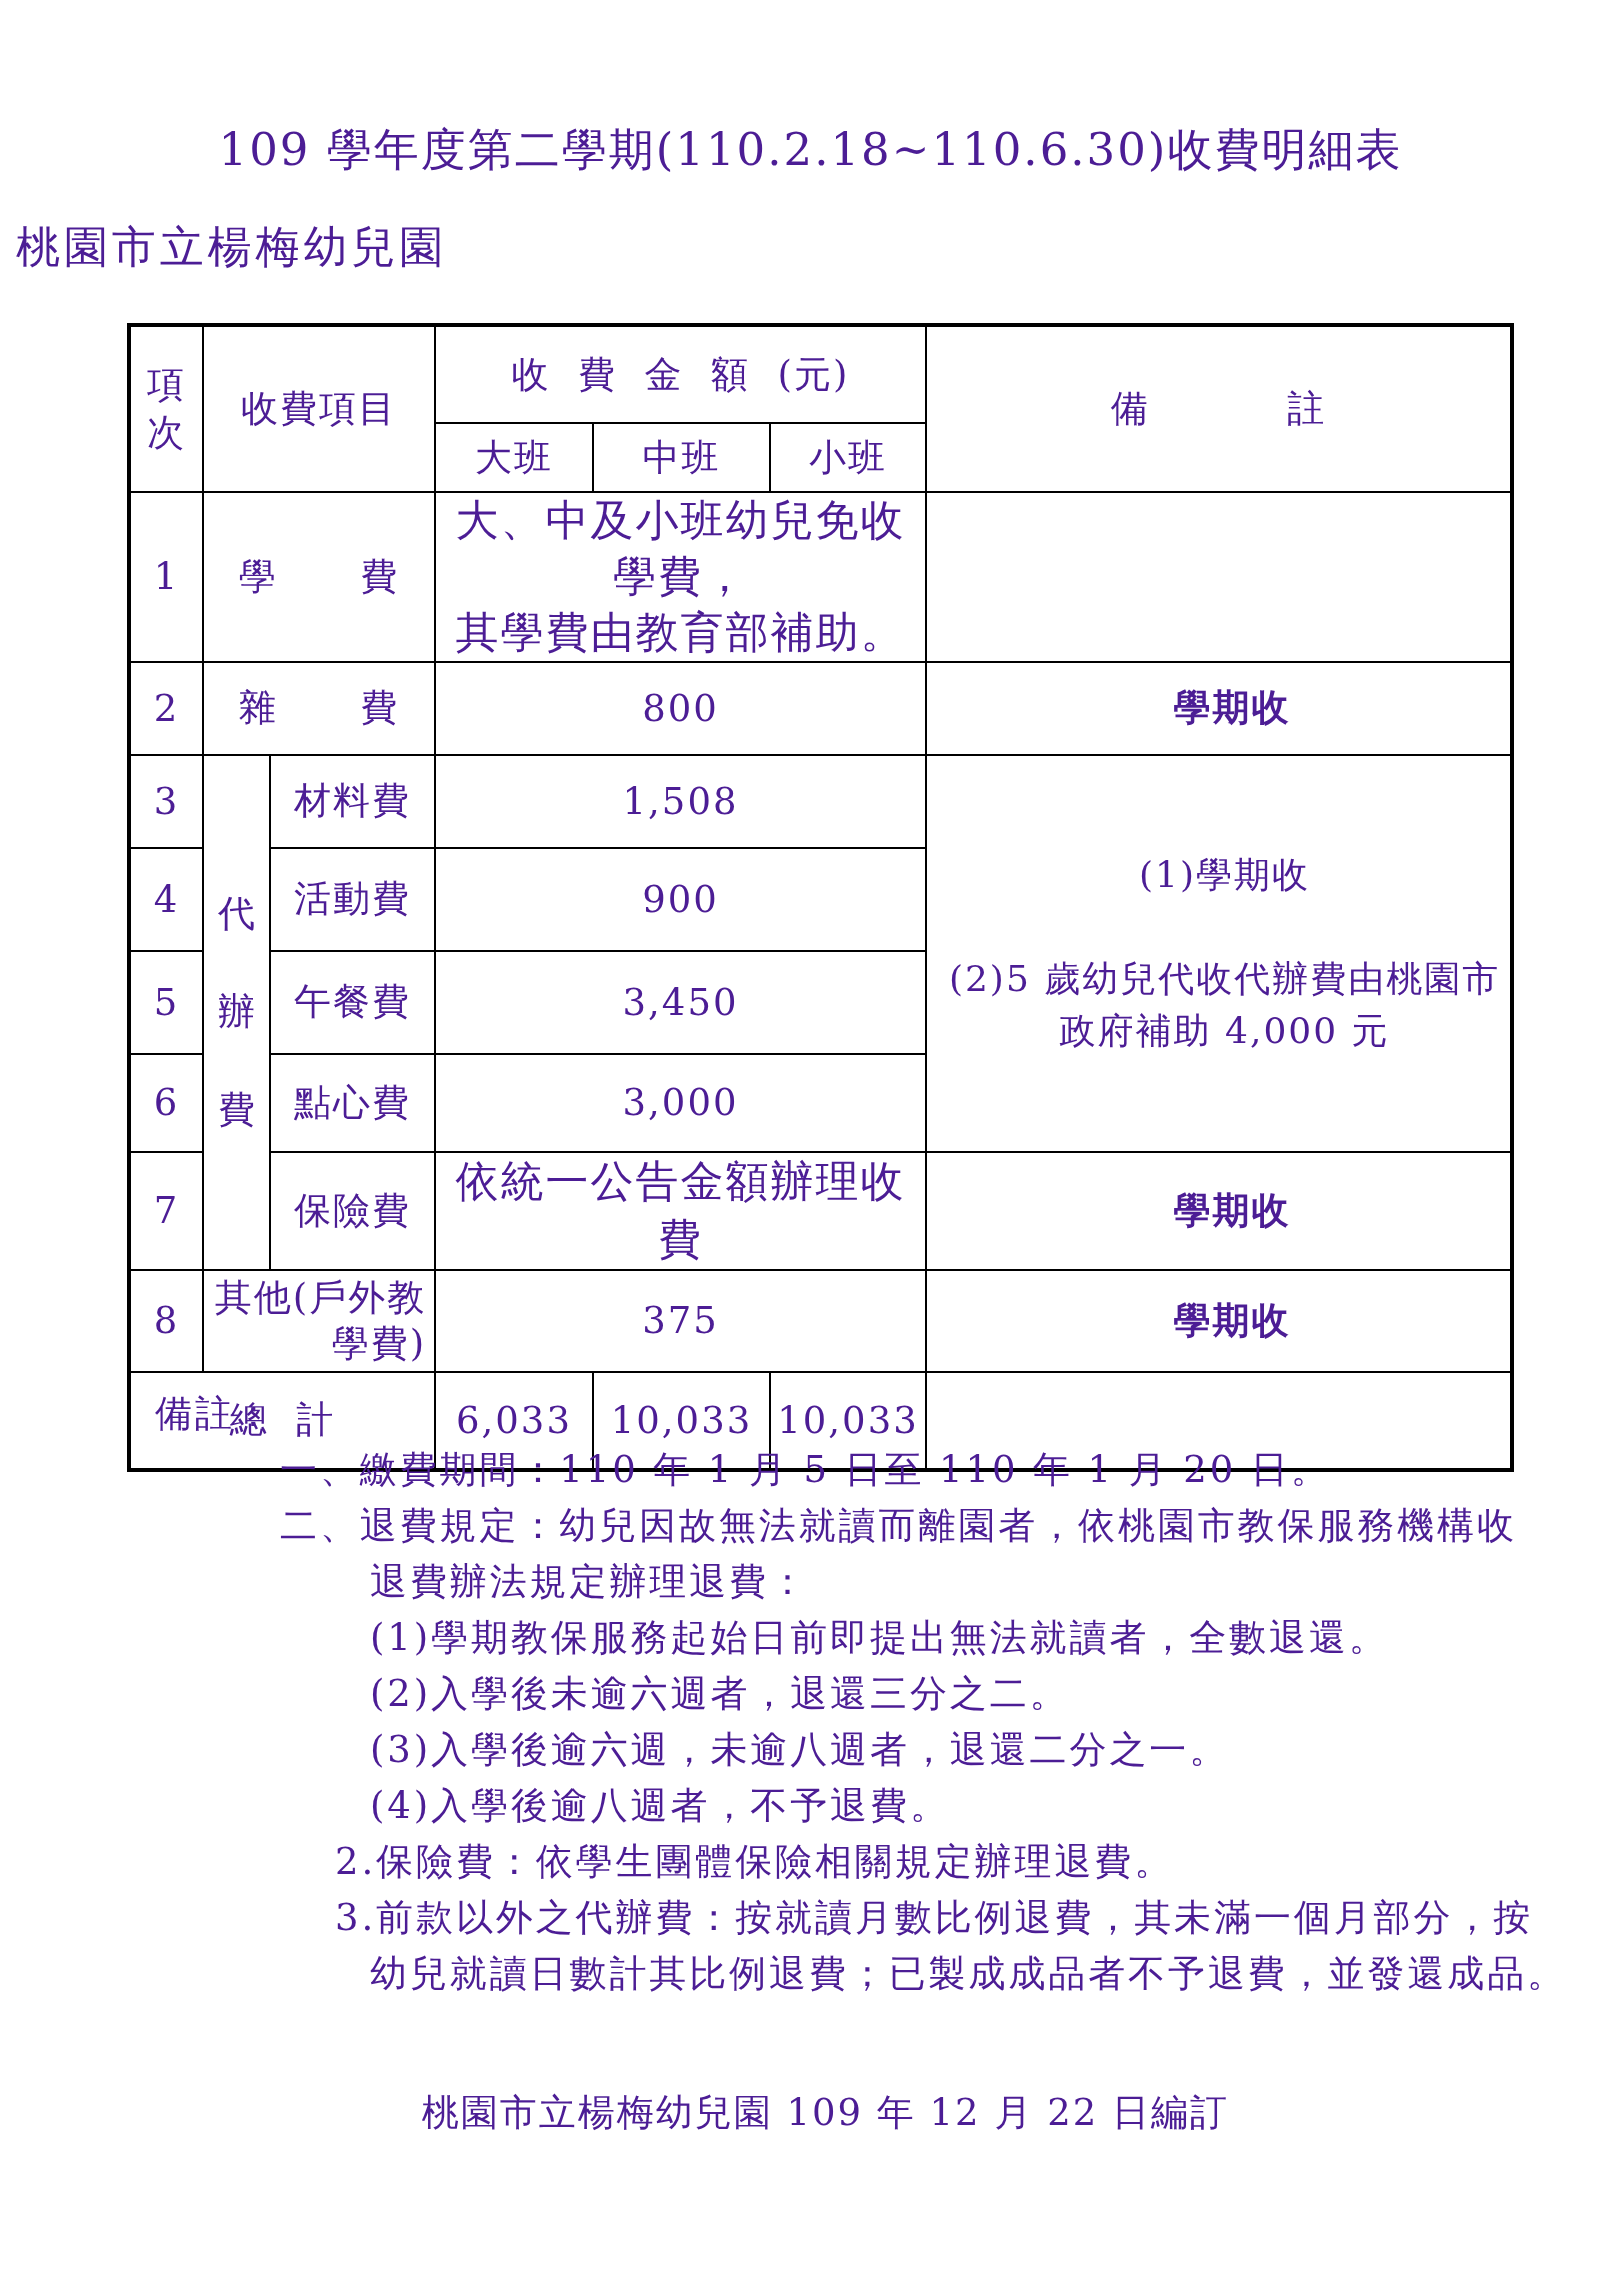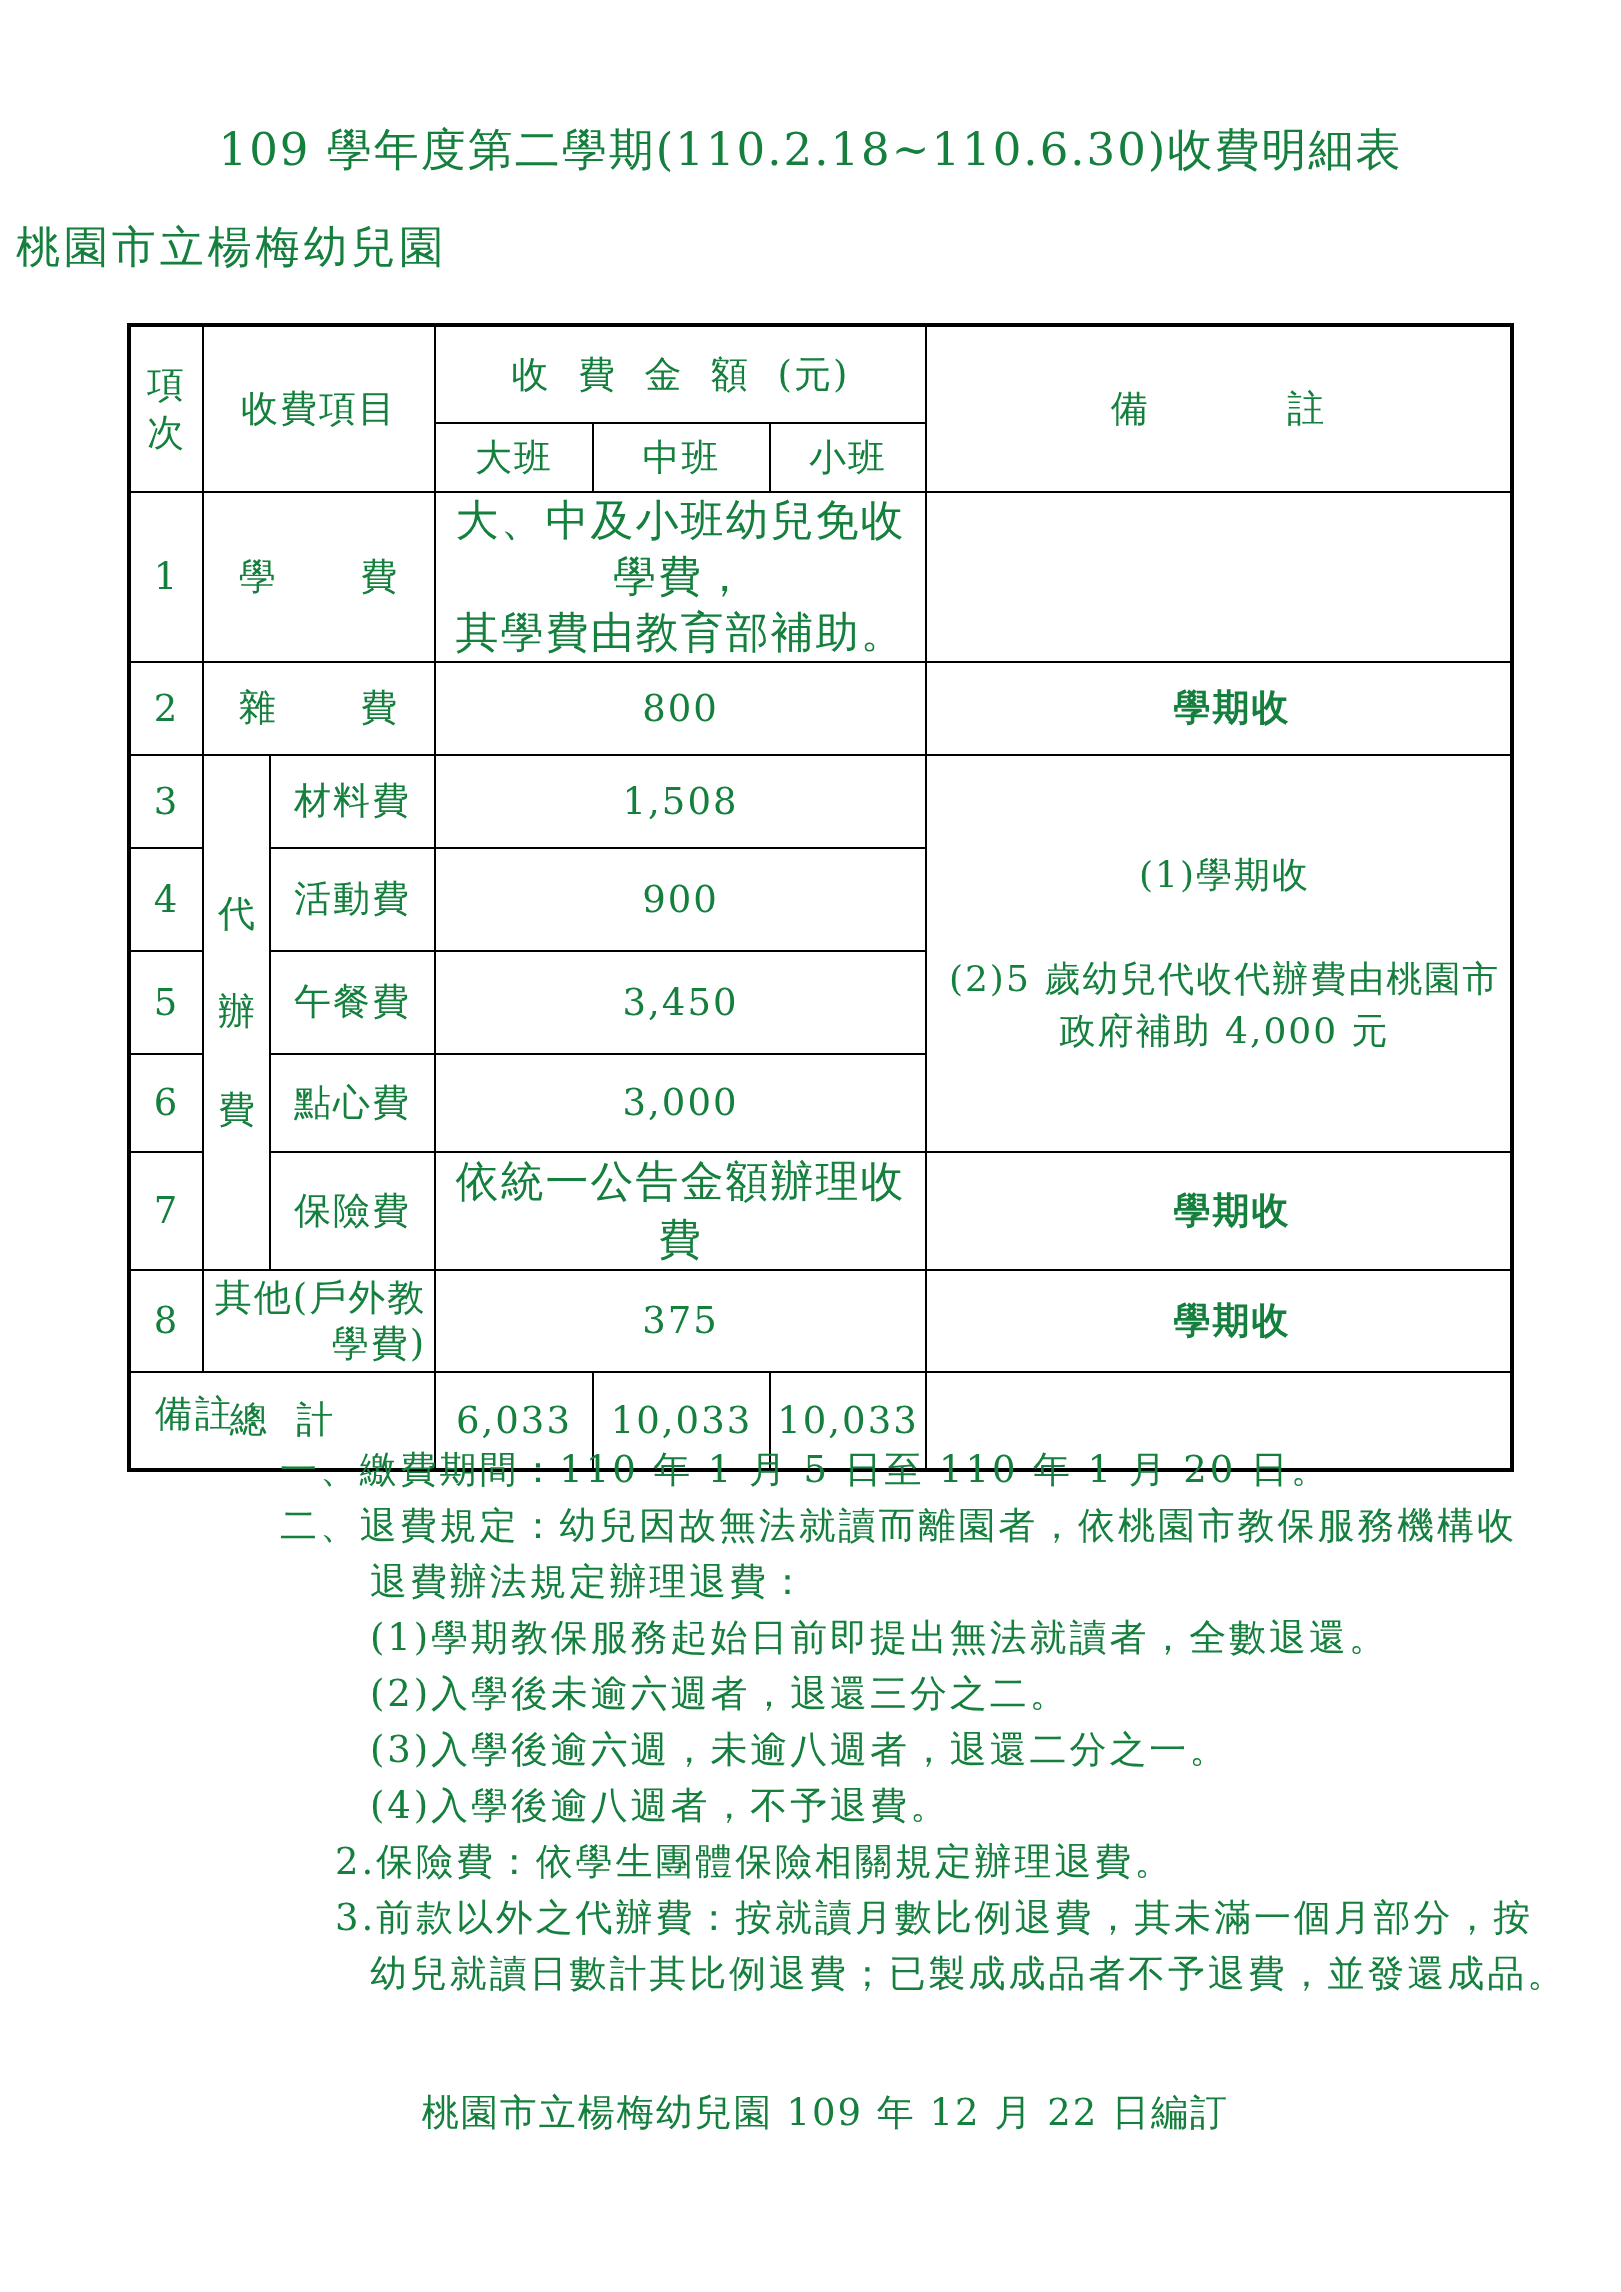--- a/index.html
+++ b/index.html
@@ -1,21 +1,21 @@
 <!DOCTYPE html>
 <html><head>
 <meta charset="utf-8">
 <style>
   * { margin:0; padding:0; box-sizing:border-box; }
   html,body { background:#e8e8e8; }
   .page {
     position:relative;
     width:1621px; height:2293px;
     background:#ffffff;
-    color:#15803d;
+    color:#4c1d95;
     font-family:"DejaVu Serif", serif;
     margin:0 auto;
     overflow:hidden;
   }
   .title {
     position:absolute; top:120px; left:0; width:100%;
     text-align:center; font-size:45px; letter-spacing:2px;
     white-space:nowrap;
   }
   .subtitle {

